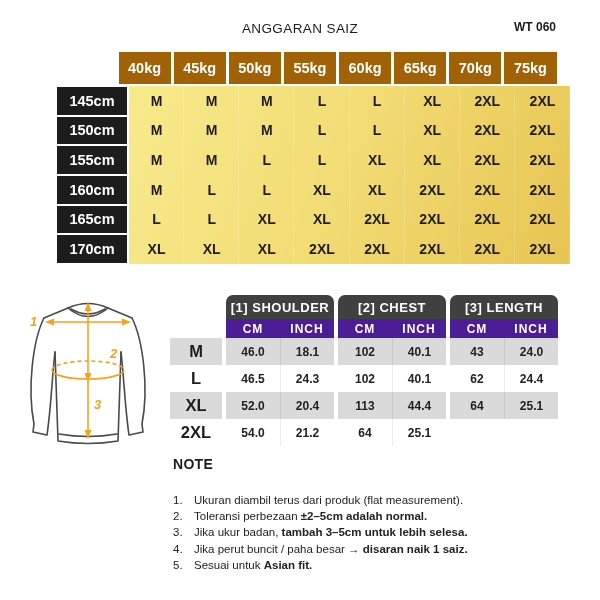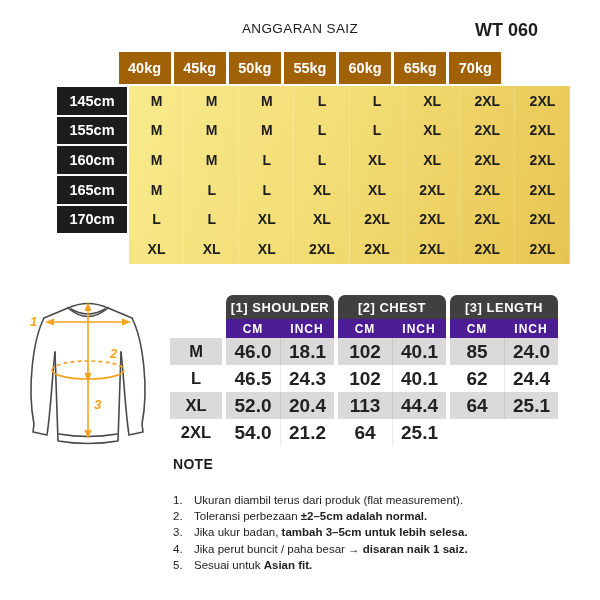--- a/index.html
+++ b/index.html
@@ -2,21 +2,21 @@
 <html><head>
 <meta charset="utf-8">
 <style>
   html,body{margin:0;padding:0;background:#ffffff;}
   .page{position:relative;width:600px;height:600px;background:#fff;
         font-family:"Liberation Sans",sans-serif;color:#1d1d1d;overflow:hidden;}
 
   
   .title{position:absolute;top:21px;left:0;width:100%;text-align:center;
          font-size:13.5px;font-weight:400;letter-spacing:.4px;}
-  .code{position:absolute;top:20px;right:62px;font-size:18px;font-weight:700;}
+  .code{position:absolute;top:20px;right:44px;font-size:12px;font-weight:700;}
 
   
   .matrix{position:absolute;left:45px;top:52px;}
   .wh-row{margin-left:72px;width:441px;height:32px;display:grid;
           grid-template-columns:repeat(8,1fr);margin-bottom:2px;}
   .wh-cell{margin:0 1.5px;background:#a16207;color:#fff;font-weight:700;
            font-size:14.5px;display:flex;align-items:center;justify-content:center;}
   .m-body{display:flex;}
   .h-col{width:70px;margin-right:2px;height:178px;display:grid;
          grid-template-rows:repeat(6,1fr);padding-left:12px;}
@@ -43,21 +43,21 @@
   .unit-cell{color:#fff;font-size:12px;font-weight:700;letter-spacing:1px;
              display:flex;align-items:center;justify-content:center;}
   .m-row{display:grid;grid-template-columns:52px repeat(3,1fr);column-gap:4px;
          height:27px;}
   .m-row.odd .cellbg{background:#DADADA;}
   .m-row.even .cellbg{background:#ffffff;}
   .size-cell{display:flex;align-items:center;justify-content:center;
              font-size:16.5px;font-weight:700;}
   .val-pair{display:grid;grid-template-columns:1fr 1fr;}
   .val-cell{display:flex;align-items:center;justify-content:center;
-            font-size:19px;font-weight:700;color:#222;}
+            font-size:12px;font-weight:700;color:#222;}
   .val-cell.sep{border-left:1px solid rgba(0,0,0,.08);}
 
   
   .notes{position:absolute;left:173px;top:456px;width:400px;}
   .notes h3{margin:0 0 20px 0;font-size:14px;font-weight:700;letter-spacing:.3px;}
   .note-item{display:flex;font-size:11.5px;line-height:16.2px;color:#222;}
   .note-num{width:21px;flex:0 0 21px;}
   .note-bold{font-weight:700;}
 
   
@@ -73,24 +73,26 @@
 
   <div class="matrix">
     <div class="wh-row">
       <div class="wh-cell">40kg</div>
       <div class="wh-cell">45kg</div>
       <div class="wh-cell">50kg</div>
       <div class="wh-cell">55kg</div>
       <div class="wh-cell">60kg</div>
       <div class="wh-cell">65kg</div>
       <div class="wh-cell">70kg</div>
+      <div class="wh-cell">75kg</div>
     </div>
     <div class="m-body">
       <div class="h-col">
         <div class="h-cell">145cm</div>
+        <div class="h-cell">150cm</div>
         <div class="h-cell">155cm</div>
         <div class="h-cell">160cm</div>
         <div class="h-cell">165cm</div>
         <div class="h-cell">170cm</div>
       </div>
       <div class="y-grid">
         <div class="y-cell">M</div>
         <div class="y-cell">M</div>
         <div class="y-cell">M</div>
         <div class="y-cell">L</div>
@@ -203,21 +205,21 @@
       <div class="size-cell cellbg">M</div>
       <div class="val-pair cellbg">
         <div class="val-cell">46.0</div>
         <div class="val-cell sep">18.1</div>
       </div>
       <div class="val-pair cellbg">
         <div class="val-cell">102</div>
         <div class="val-cell sep">40.1</div>
       </div>
       <div class="val-pair cellbg">
-        <div class="val-cell">85</div>
+        <div class="val-cell">43</div>
         <div class="val-cell sep">24.0</div>
       </div>
     </div>
 
     <div class="m-row even">
       <div class="size-cell cellbg">L</div>
       <div class="val-pair cellbg">
         <div class="val-cell">46.5</div>
         <div class="val-cell sep">24.3</div>
       </div>

